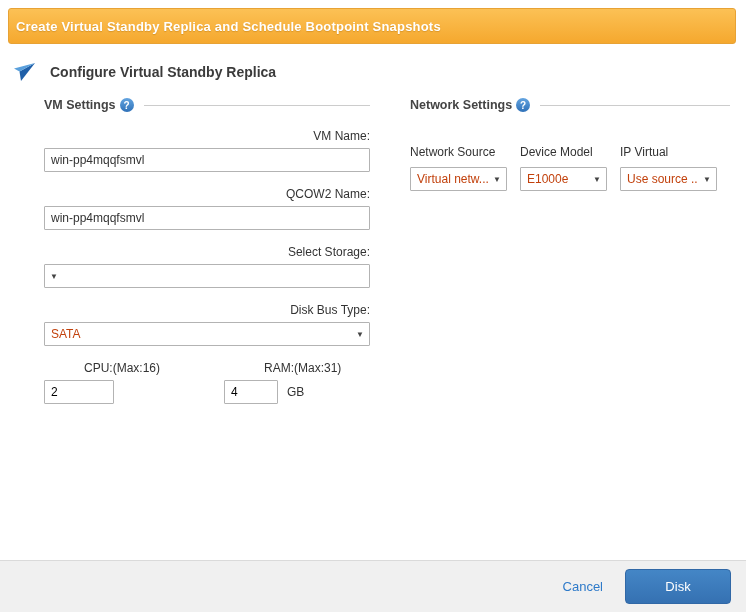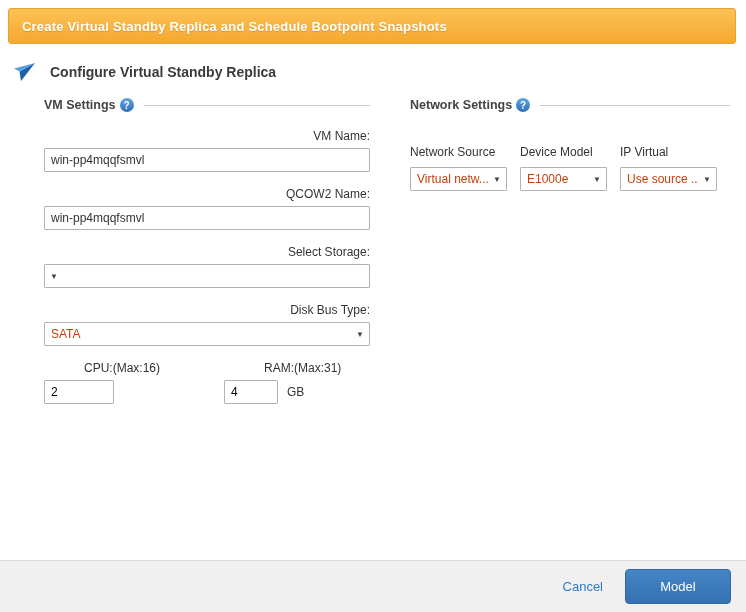--- a/index.html
+++ b/index.html
@@ -21,21 +21,21 @@
     left: 8px;
     top: 8px;
     width: 728px;
     height: 36px;
     border: 1px solid #e7a235;
     border-radius: 3px;
     background: linear-gradient(#fcc155, #f5a82e);
     box-sizing: border-box;
     display: flex;
     align-items: center;
-    padding-left: 13px;
+    padding-left: 7px;
   }
   .title-bar .title-text {
     color: #ffffff;
     font-weight: bold;
     font-size: 13px;
     text-shadow: 0 1px 1px rgba(160,100,0,.35);
     letter-spacing: .2px;
   }
 
   
@@ -334,14 +334,14 @@
         </div>
       </div>
 
     </div>
   </div>
 
 </div>
 
 <div class="footer">
   <span class="cancel-link">Cancel</span>
-  <div class="btn btn-next">Model</div>
+  <div class="btn btn-next">Disk</div>
 </div>
 
 </body></html>

